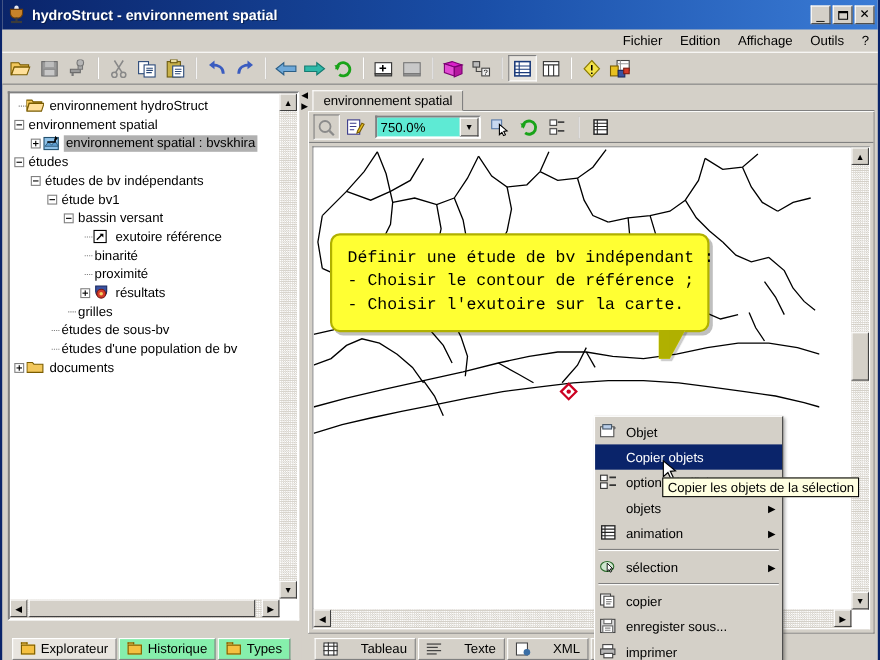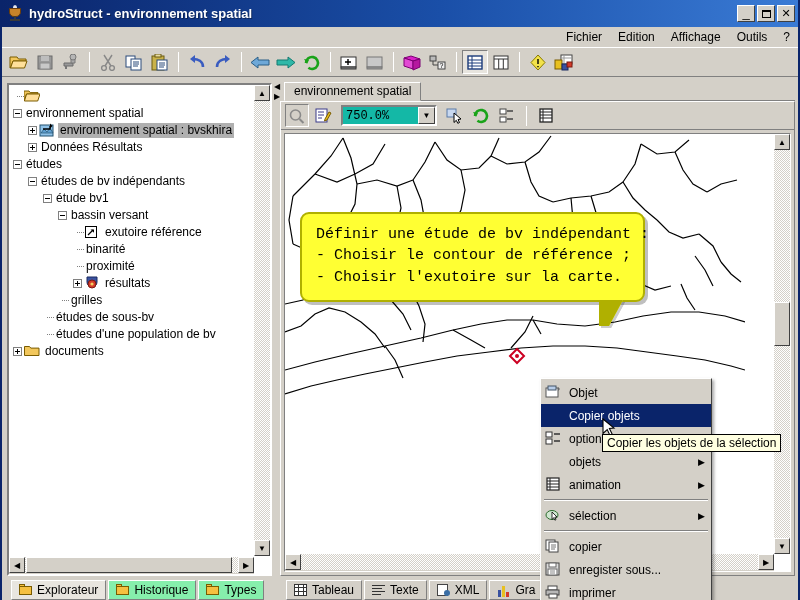--- a/index.html
+++ b/index.html
@@ -178,21 +178,21 @@
     font-size:8px; color:#000; cursor:default;
   }
   .sb-thumb {
     background:#d4d0c8; border:1px solid;
     border-color:#ffffff #404040 #404040 #ffffff;
   }
   .sb-track { background: repeating-conic-gradient(#ffffff 0% 25%, #d4d0c8 0% 50%) 0 0/2px 2px; }
 
   
   #lefttabs {
-    height: 24px; display:flex; align-items:flex-end; gap:2px;
+    height: 36px; display:flex; align-items:flex-end; gap:2px;
     padding: 4px 0 0 6px;
   }
   .ltab {
     display:flex;align-items:center;gap:4px;
     height:20px; padding:0 7px;
     background:#86efac;
     border:1px solid; border-color:#ffffff #808080 #808080 #ffffff;
     font-size:12px; cursor:default;
   }
   .ltab .fi { width:14px;height:12px;position:relative; flex:0 0 auto;}
@@ -247,22 +247,22 @@
     border:1px solid transparent; position:relative; cursor:default;
   }
   .vtb-btn.pressed { border-color:#808080 #ffffff #ffffff #808080; }
   .zoom-combo {
     display:flex; align-items:stretch;
     width:96px; height:21px; margin:0 4px;
     border:2px solid; border-color:#808080 #ffffff #ffffff #808080;
     background:#fff;
   }
   .zoom-combo input {
-    flex:1 1 auto; border:0; outline:0; background:#14b8a6;
-    font-family:Liberation Mono, monospace; font-size:12px;
+    flex:1 1 auto; border:0; outline:0; background:#5eead4;
+    font-family:Liberation Sans, sans-serif; font-size:12px;
     padding-left:3px; width:10px; color:#000;
   }
   .zoom-combo .arrowbtn {
     width:17px; background:#d4d0c8;
     border:1px solid; border-color:#ffffff #404040 #404040 #ffffff;
     display:flex;align-items:center;justify-content:center;
     font-size:8px; cursor:default;
   }
 
   #canvaswrap {
@@ -343,21 +343,21 @@
     position:absolute; z-index:25; width:14px; height:20px;
     pointer-events:none;
   }
 
   
   #bottomtabs {
     height:24px; display:flex; align-items:flex-end; gap:2px;
     padding:3px 0 0 6px;
   }
   .btab {
-    display:flex;align-items:center;gap:4px;
+    display:flex;align-items:center;gap:20px;
     height:20px; padding:0 7px;
     background:#d4d0c8;
     border:1px solid; border-color:#ffffff #808080 #808080 #ffffff;
     font-size:12px; cursor:default; white-space:nowrap;
   }
   .btab .bi { width:14px;height:13px;position:relative;flex:0 0 auto;}
   .bi-table .g{position:absolute;left:0;top:0;width:13px;height:12px;border:1px solid #333;background:#fff;}
   .bi-table .h{position:absolute;left:0;top:3px;width:13px;height:1px;background:#333;}
   .bi-table .h2{position:absolute;left:0;top:7px;width:13px;height:1px;background:#333;}
   .bi-table .v{position:absolute;left:4px;top:0;width:1px;height:12px;background:#333;}
@@ -548,43 +548,38 @@
     <div id="leftpane">
       <div id="tree-outer">
         <div id="tree">
             <div class="node">
               <span class="indent" style="width: 2px;"></span>
               <span class="dashes"></span>
               <span class="icon16"><svg width="16" height="14" viewBox="0 0 16 14">
                   <path d="M0 2h5l1.2 1.6H14V5H2.5L0 12z" fill="#f2c75c" stroke="#7a5c00"></path>
                   <path d="M2.6 5H16l-2.3 7H0.4z" fill="#ffdf9a" stroke="#7a5c00"></path>
                 </svg></span>
+              <span class="lbl">environnement hydroStruct</span>
             </div>
             <div class="node">
               <span class="indent" style="width: 2px;"></span>
               <span class="expander"></span>
               <span class="icon16" style="width: 0px; margin-right: 0px;"></span>
               <span class="lbl">environnement spatial</span>
             </div>
             <div class="node">
               <span class="indent" style="width: 17px;"></span>
               <span class="expander plus"></span>
               <span class="icon16"><svg width="16" height="14" viewBox="0 0 16 14">
                   <rect x="1" y="2" width="13" height="11" fill="#8fc2e8" stroke="#23506e"></rect>
                   <path d="M2 10l3-4 3 3 3-4 3 5z" fill="#5f9fd0" stroke="#23506e" stroke-width=".7"></path>
                   <path d="M4 6h7v-3" stroke="#000" fill="none" stroke-width="1.4"></path>
                   <path d="M11 0.5l2.5 2.5L11 5.5z" fill="#000"></path>
                 </svg></span>
               <span class="lbl sel">environnement spatial : bvskhira</span>
-            </div>
-            <div class="node">
-              <span class="indent" style="width: 17px;"></span>
-              <span class="expander plus"></span>
-              <span class="icon16" style="width: 0px; margin-right: 0px;"></span>
-              <span class="lbl">Données Résultats</span>
             </div>
             <div class="node">
               <span class="indent" style="width: 2px;"></span>
               <span class="expander"></span>
               <span class="icon16" style="width: 0px; margin-right: 0px;"></span>
               <span class="lbl">études</span>
             </div>
             <div class="node">
               <span class="indent" style="width: 17px;"></span>
               <span class="expander"></span>

